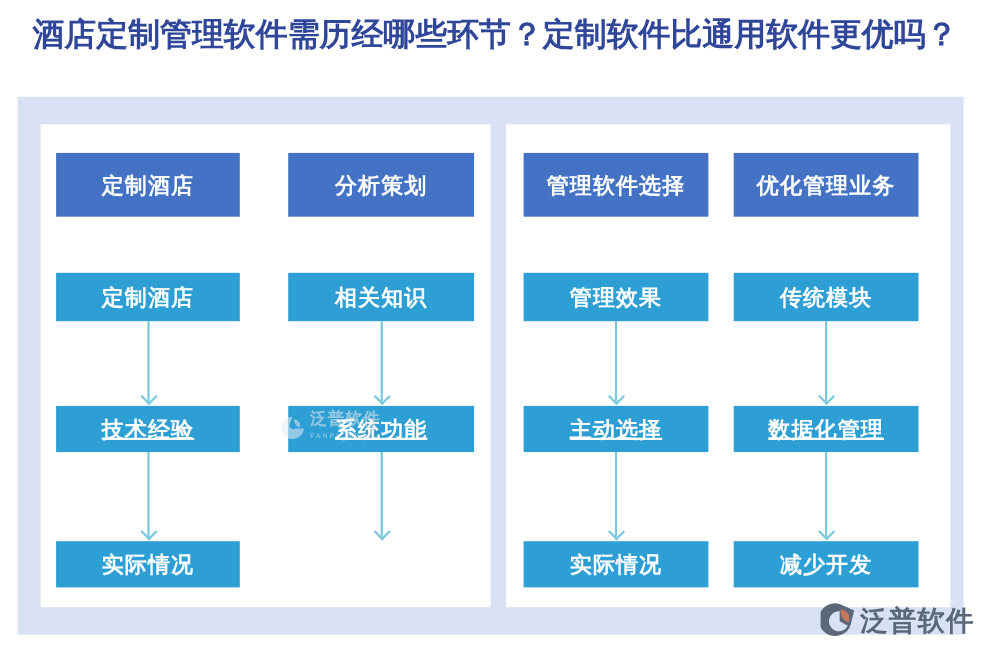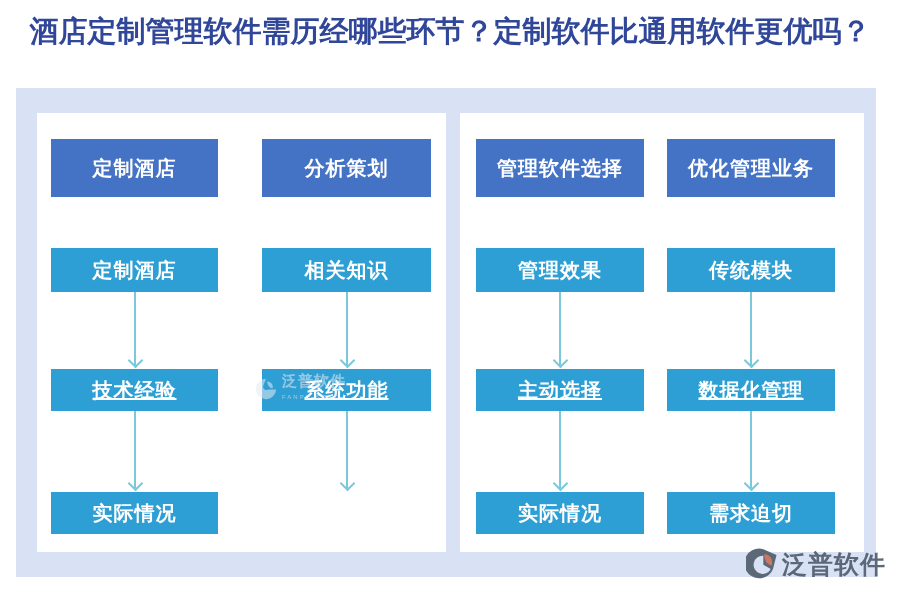--- a/index.html
+++ b/index.html
@@ -162,21 +162,21 @@
       <div class="box light row3">主动选择</div>
       <div class="flow-arrow arrow2"></div>
       <div class="box light row4">实际情况</div>
     </div>
     <div class="flow-column pr-col2">
       <div class="box dark row1">优化管理业务</div>
       <div class="box light row2">传统模块</div>
       <div class="flow-arrow arrow1"></div>
       <div class="box light row3">数据化管理</div>
       <div class="flow-arrow arrow2"></div>
-      <div class="box light row4">需求迫切</div>
+      <div class="box light row4">减少开发</div>
     </div>
   </div>
 
 </div>
 
 <div class="brand-watermark">
   <svg class="wm-icon" viewBox="0 0 40 40">
     <path d="M20 3 A17 17 0 1 0 37 21 L24 21 A6 6 0 0 1 15 16 Z" fill="#E6ECF2"></path>
     <path d="M22 7 Q33 9 31 19 Q23 18 22 7 Z" fill="#E6ECF2"></path>
   </svg>

